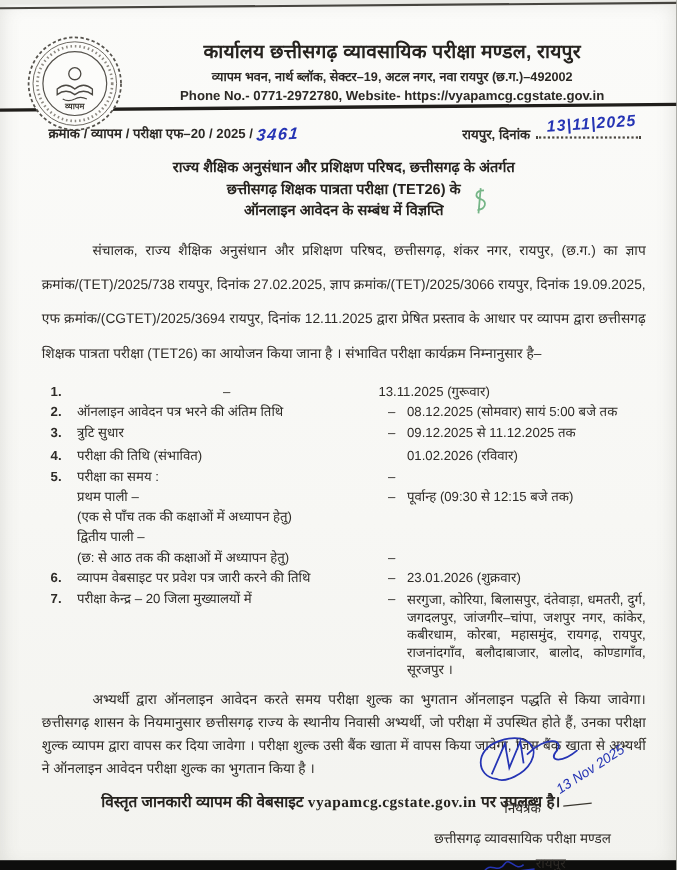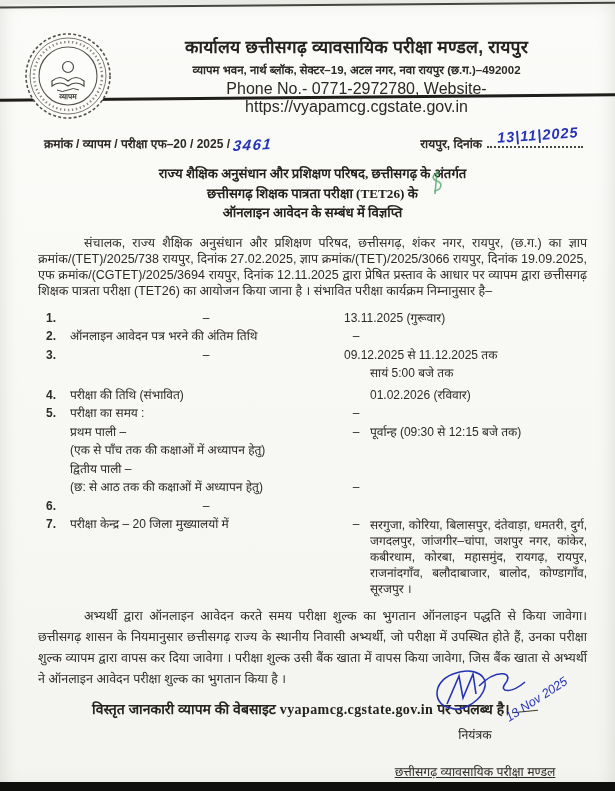--- a/index.html
+++ b/index.html
@@ -14,36 +14,36 @@
   .top-edge-line { position:absolute; top:4px; left:-4px; width:640px; height:2px; background:#46443f; transform:rotate(-0.45deg); }
   .bottom-bar { position:absolute; bottom:0; left:0; width:100%; height:9px; background:#0e0e0d; }
 
   .page { position:absolute; inset:0; padding:34px 28px 0 38px; box-sizing:border-box; }
 
   
   .seal { position:absolute; left:24px; top:32px; width:88px; height:88px; z-index:3; }
   .mast-text { margin-left:88px; text-align:center; }
   .org-name { font-size:17.5px; font-weight:bold; letter-spacing:.2px; color:#26231f; }
   .address-line { font-size:11.5px; font-weight:bold; margin-top:4px; color:#2c2925; }
-  .contact-line { font-size:16px; font-weight:normal; margin-top:3px; color:#2c2925; }
+  .contact-line { font-size:12px; font-weight:bold; margin-top:3px; color:#2c2925; }
   .head-rule { position:absolute; left:-6px; top:96px; width:630px; height:3px; background:#201e1b; transform:rotate(-0.5deg); z-index:2; }
 
   
   .ref-row { display:flex; justify-content:space-between; align-items:flex-start; margin-top:18px; font-size:12px; font-weight:bold; color:#2c2925; }
   .ref-left { padding-left:6px; }
   .hand-number { color:#2534b4; font-size:15px; font-weight:bold; font-style:italic; letter-spacing:1.5px; display:inline-block; transform:rotate(-3deg) skewX(-8deg); position:relative; top:2px; }
   .ref-right { position:relative; padding-right:4px; }
   .date-dots { display:inline-block; width:96px; border-bottom:2px dotted #4a463f; height:12px; margin-left:5px; }
   .hand-date { position:absolute; right:8px; top:-7px; color:#2534b4; font-size:14.5px; font-weight:bold; font-style:italic; letter-spacing:1px; transform:rotate(-4deg); white-space:nowrap; }
 
   
   .title-block { text-align:center; margin-top:12px; font-weight:bold; font-size:13.2px; color:#26231f; }
-  .title-block div { line-height:19.5px;font-family:Liberation Serif, serif; }
-
-  .para { font-size:12.5px; line-height:16px; text-align:justify; color:#2e2b27; }
+  .title-block div { line-height:19.5px; }
+
+  .para { font-size:12.5px; line-height:31px; text-align:justify; color:#2e2b27; }
   .intro { margin-top:12px; text-indent:46px; }
 
   
   .schedule { margin-top:12px; font-size:12px; color:#2e2b27; }
   .srow { display:grid; grid-template-columns:30px 272px 24px 1fr; column-gap:2px; line-height:15.5px; margin-bottom:3px; }
   .c-num { font-weight:bold; text-align:left; padding-left:8px; }
   .c-label, .c-value { }
   .c-dash { text-align:center; }
   .nw { white-space:nowrap; }
   .centers { text-align:justify; line-height:16px; }
@@ -54,21 +54,21 @@
   .footer-note { margin-top:9px; margin-left:54px; font-size:14px; font-weight:bold; color:#26231f; }
   .footer-note .site { font-family:"Liberation Serif","DejaVu Serif",serif; letter-spacing:.4px; }
   .footer-note .suffix { border-bottom:0; }
   .footer-underline { display:inline-block; width:26px; border-bottom:1.5px solid #3a372f; margin-left:2px; transform:translateY(-2px) rotate(-6deg); }
 
   
   .sign-block { position:absolute; right:18px; top:664px; width:244px; text-align:center; font-size:12.3px; color:#2e2b27; z-index:4; }
   .sig-art { position:relative; height:58px; }
   .sig-art svg { position:absolute; right:14px; top:-4px; }
   .sign-title { margin-top:4px; }
-  .sign-org { margin-top:20px;text-decoration:underline; }
+  .sign-org { margin-top:10px; }
   .sign-place { margin-top:6px; position:relative; }
   .place-scribble { display:inline-block; vertical-align:middle; margin-right:-4px; position:relative; top:3px; }
 
   .green-artifact { position:absolute; left:424px; top:170px; z-index:1; opacity:.75; }
 </style>
 </head>
 <body>
 
 <div class="scan">
 
@@ -124,31 +124,27 @@
     <div class="schedule">
       <div class="srow">
         <span class="c-num">1.</span>
         <span class="c-dash">–</span>
         <span class="c-value nw">13.11.2025 (गुरूवार)</span>
       </div>
       <div class="srow">
         <span class="c-num">2.</span>
         <span class="c-label nw">ऑनलाइन आवेदन पत्र भरने की अंतिम तिथि</span>
         <span class="c-dash">–</span>
+        <span class="c-value nw">08.12.2025 (सोमवार) सायं 5:00 बजे तक</span>
       </div>
       <div class="srow">
         <span class="c-num">3.</span>
+        <span class="c-label nw">त्रुटि सुधार</span>
         <span class="c-dash">–</span>
         <span class="c-value nw">09.12.2025 से 11.12.2025 तक</span>
-      </div>
-      <div class="srow">
-        <span class="c-num"></span>
-        <span class="c-label nw"></span>
-        <span class="c-dash"></span>
-        <span class="c-value nw">सायं 5:00 बजे तक</span>
       </div>
       <div class="srow gap-top">
         <span class="c-num">4.</span>
         <span class="c-label nw">परीक्षा की तिथि (संभावित)</span>
         <span class="c-dash"></span>
         <span class="c-value nw">01.02.2026 (रविवार)</span>
       </div>
       <div class="srow">
         <span class="c-num">5.</span>
         <span class="c-label nw">परीक्षा का समय :</span>
@@ -173,21 +169,23 @@
         <span class="c-dash"></span>
       </div>
       <div class="srow">
         <span class="c-num"></span>
         <span class="c-label nw">(छ: से आठ तक की कक्षाओं में अध्यापन हेतु)</span>
         <span class="c-dash">–</span>
         <span class="c-value nw"></span>
       </div>
       <div class="srow">
         <span class="c-num">6.</span>
-        <span class="c-dash">–</span>
+        <span class="c-label nw">व्यापम वेबसाइट पर प्रवेश पत्र जारी करने की तिथि</span>
+        <span class="c-dash">–</span>
+        <span class="c-value nw">23.01.2026 (शुक्रवार)</span>
       </div>
       <div class="srow">
         <span class="c-num">7.</span>
         <span class="c-label nw">परीक्षा केन्द्र – 20 जिला मुख्यालयों में</span>
         <span class="c-dash">–</span>
         <span class="c-value centers">सरगुजा, कोरिया, बिलासपुर, दंतेवाड़ा, धमतरी, दुर्ग, जगदलपुर, जांजगीर–चांपा, जशपुर नगर, कांकेर, कबीरधाम, कोरबा, महासमुंद, रायगढ़, रायपुर, राजनांदगाँव, बलौदाबाजार, बालोद, कोण्डागाँव, सूरजपुर ।</span>
       </div>
     </div>
 
     <div class="para fee">अभ्यर्थी द्वारा ऑनलाइन आवेदन करते समय परीक्षा शुल्क का भुगतान ऑनलाइन पद्धति से किया जावेगा। छत्तीसगढ़ शासन के नियमानुसार छत्तीसगढ़ राज्य के स्थानीय निवासी अभ्यर्थी, जो परीक्षा में उपस्थित होते हैं, उनका परीक्षा शुल्क व्यापम द्वारा वापस कर दिया जावेगा । परीक्षा शुल्क उसी बैंक खाता में वापस किया जावेगा, जिस बैंक खाता से अभ्यर्थी ने ऑनलाइन आवेदन परीक्षा शुल्क का भुगतान किया है ।</div>

